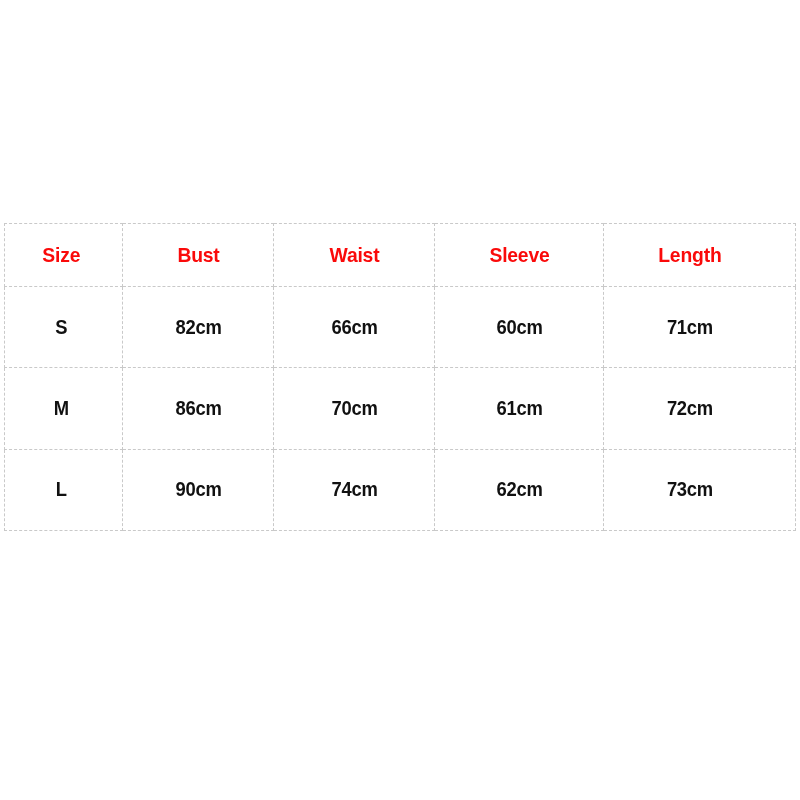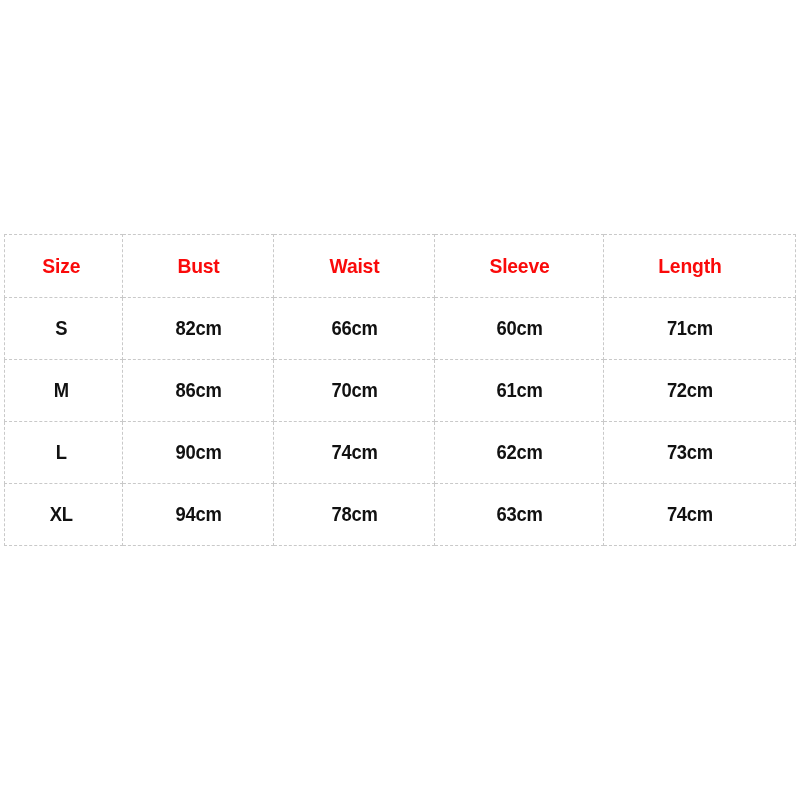--- a/index.html
+++ b/index.html
@@ -13,21 +13,21 @@
     height: 800px;
     position: relative;
     overflow: hidden;
     font-family: "Liberation Sans", "DejaVu Sans", sans-serif;
   }
 
   
   #size-chart-wrap {
     position: absolute;
     left: 4px;
-    top: 234px;
+    top: 223px;
     width: 791px;
     height: 308px;
   }
 
   table.size-chart {
     border-collapse: collapse;
     width: 791px;
     height: 308px;
     table-layout: fixed;
   }
@@ -121,22 +121,15 @@
         <td class="col-sleeve">61cm</td>
         <td class="col-length">72cm</td>
       </tr>
       <tr>
         <td class="size-cell col-size">L</td>
         <td class="col-bust">90cm</td>
         <td class="col-waist">74cm</td>
         <td class="col-sleeve">62cm</td>
         <td class="col-length">73cm</td>
       </tr>
-      <tr>
-        <td class="size-cell col-size">XL</td>
-        <td class="col-bust">94cm</td>
-        <td class="col-waist">78cm</td>
-        <td class="col-sleeve">63cm</td>
-        <td class="col-length">74cm</td>
-      </tr>
     </tbody>
   </table>
 </div>
 
 </body></html>

